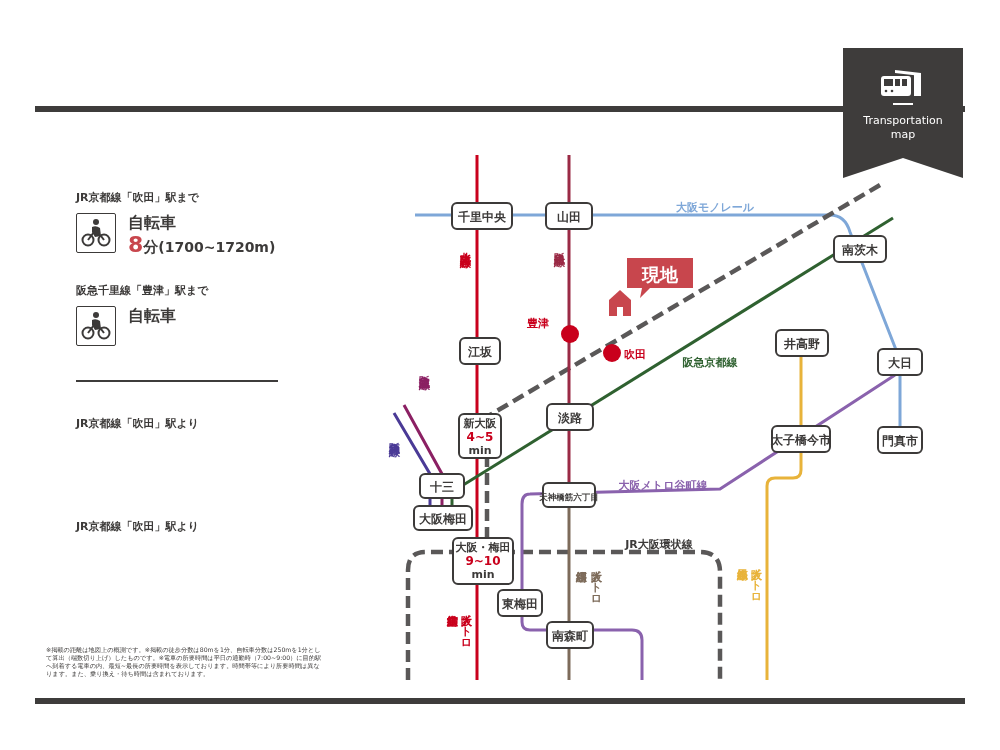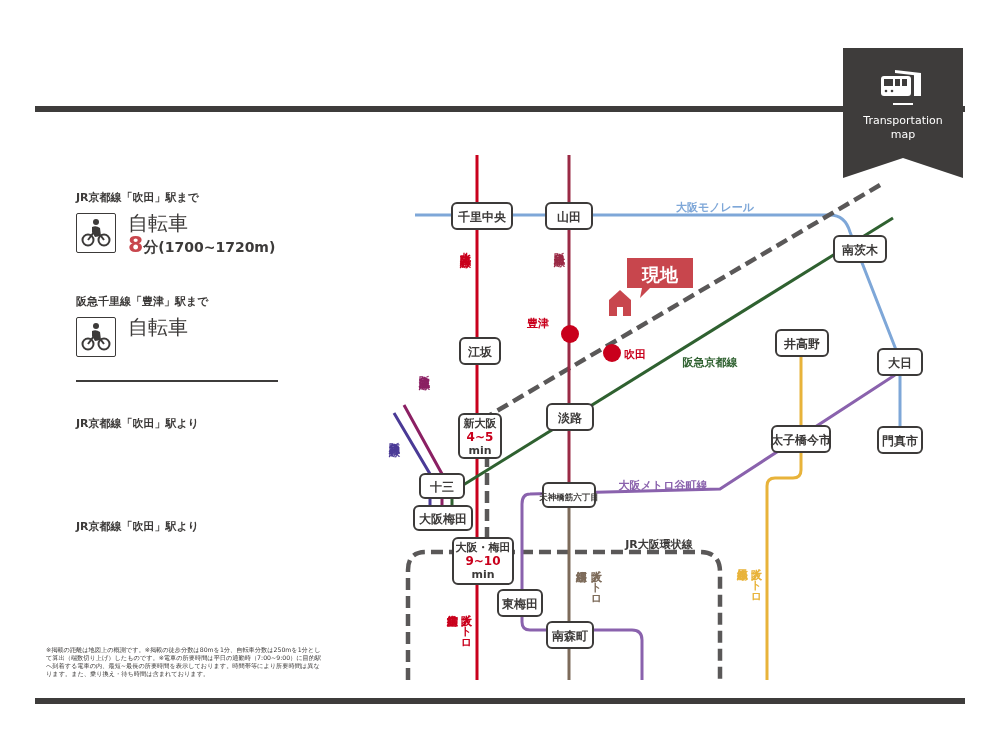--- a/index.html
+++ b/index.html
@@ -9,21 +9,21 @@
   .rule-bottom { position:absolute; left:35px; top:698px; width:930px; height:6px; background:#3e3c3b; }
   .badge { position:absolute; left:843px; top:48px; width:96px; height:130px; }
   .badge svg { position:absolute; left:0; top:0; }
   .badge-label { position:absolute; left:0; top:66px; width:120px; text-align:center; color:#fff;
                  font-size:11px; line-height:14px; }
   .access { position:absolute; left:76px; }
   .access .head { font-size:11px; font-weight:bold; color:#3c3a39; white-space:nowrap; }
   .access .row { display:flex; align-items:flex-start; margin-top:8px; }
   .icon-box { width:40px; height:40px; border:1.5px solid #3c3a39; border-radius:2px; box-sizing:border-box;
               display:flex; align-items:center; justify-content:center; margin-right:12px; }
-  .mode { font-size:20px; font-weight:normal; line-height:20px; color:#3c3a39; white-space:nowrap; }
+  .mode { font-size:16px; font-weight:bold; line-height:20px; color:#3c3a39; white-space:nowrap; }
   .time { line-height:24px; white-space:nowrap; }
   .time .num { font-size:22px; font-weight:bold; color:#c8464d; }
   .time .unit { font-size:15px; font-weight:bold; color:#3c3a39; }
   .time .dist { font-size:14px; font-weight:bold; color:#3c3a39; }
   .divider { position:absolute; left:76px; top:380px; width:202px; height:2px; background:#3e3c3b; }
   .note { position:absolute; left:46px; top:646px; width:280px; font-size:6.2px; line-height:8px; color:#3c3a39; }
   .map { position:absolute; left:0; top:0; }
   .st { font-family:"DejaVu Sans", sans-serif; font-weight:bold; fill:#3c3a39; }
 </style>
 </head>
@@ -67,21 +67,21 @@
     </div>
     <div>
       <div class="mode">自転車</div>
       <div class="time">
         <span class="num">8</span><span class="unit">分</span><span class="dist">(1700~1720m)</span>
       </div>
     </div>
   </div>
 </div>
 
-<div class="access" style="top:294px;">
+<div class="access" style="top:283px;">
   <div class="head">阪急千里線「豊津」駅まで</div>
   <div class="row">
     <div class="icon-box">
       <svg width="32" height="30" viewBox="0 0 32 30">
         <circle cx="16" cy="4" r="3" fill="#3c3a39"></circle>
         <path d="M12 9 Q16 7 20 10 L21 18 L15 19 L12 14 Z" fill="#3c3a39"></path>
         <circle cx="8" cy="22" r="5.5" fill="none" stroke="#3c3a39" stroke-width="2"></circle>
         <circle cx="24" cy="22" r="5.5" fill="none" stroke="#3c3a39" stroke-width="2"></circle>
         <path d="M8 22 L14 14 L21 18 L24 22" fill="none" stroke="#3c3a39" stroke-width="2"></path>
       </svg>

